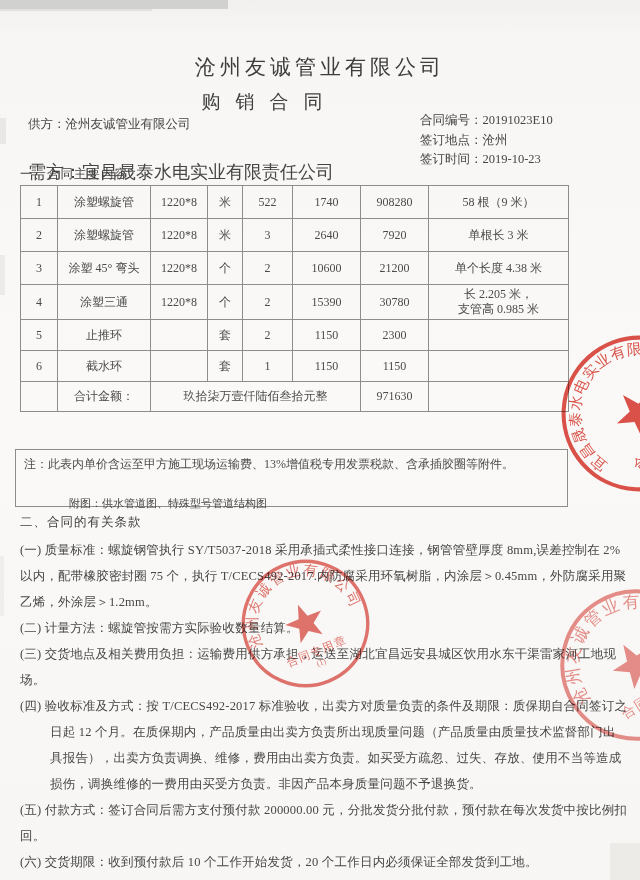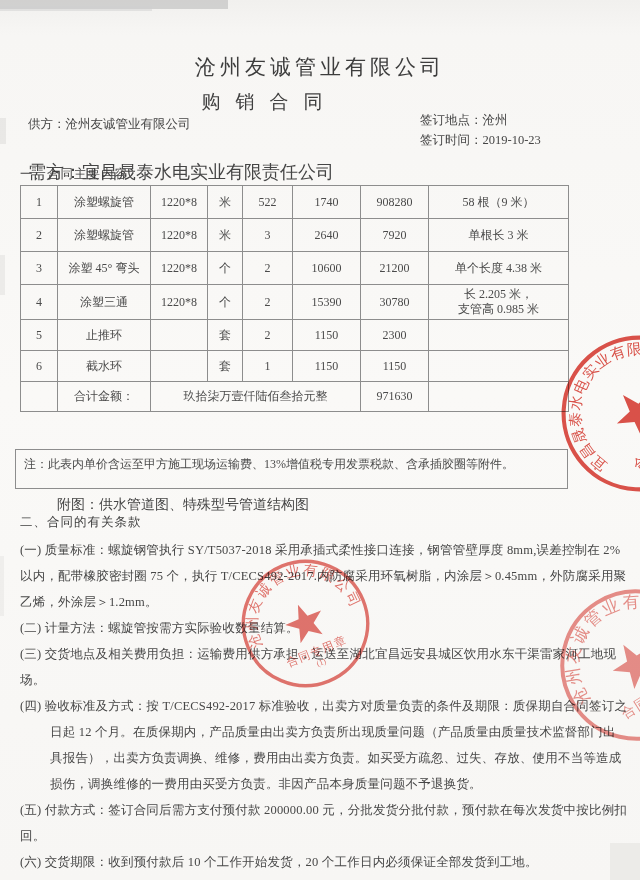--- a/index.html
+++ b/index.html
@@ -17,23 +17,23 @@
   .party-buyer{top:160px;left:28px;font-size:18px;}
   .meta{top:111px;left:420px;font-size:12.5px;line-height:19.5px;}
   .sec-heading{font-size:12.5px;color:#3c3c3c;letter-spacing:1px;}
   .sec1-heading{top:166px;left:20px;}
   
   .items{top:185px;left:20px;border-collapse:collapse;table-layout:fixed;width:548px;font-size:12px;color:#4a4a4a;}
   .items td,.items th{border:1px solid #8d8d8d;text-align:center;vertical-align:middle;font-weight:normal;padding:0 2px;white-space:pre-line;overflow:hidden;}
   .items th{font-size:12.5px;height:30px;}
   .r-h34{height:33px;} .r-h36{height:35px;} .r-h32{height:31px;} .r-h28{height:30px;}
   
-  .note-box{top:449px;left:15px;width:553px;height:40px;border:1px solid #8d8d8d;box-sizing:border-box;
+  .note-box{top:449px;left:15px;width:553px;height:58px;border:1px solid #8d8d8d;box-sizing:border-box;
     font-size:12px;line-height:16px;padding:6px 6px 0 8px;color:#4a4a4a;}
-  .attachment{top:496px;left:20px;font-size:14px;padding-left:37px;}
+  .attachment{top:496px;left:32px;font-size:11px;padding-left:37px;}
   .sec2-heading{top:514px;left:20px;}
   
   .clauses{top:537px;left:20px;width:608px;font-size:12.5px;line-height:26px;color:#474747;letter-spacing:0.2px;}
   .clauses p{margin:0;}
   .clauses p.hang{padding-left:30px;text-indent:-30px;}
   
   .stamp{position:absolute;mix-blend-mode:multiply;pointer-events:none;}
   .stamp svg text{font-family:"Liberation Serif","DejaVu Serif",serif;}
   .stamp-buyer{left:557px;top:331px;width:165px;height:165px;transform:rotate(-42deg);opacity:0.85;}
   .stamp-supplier-mid{left:238px;top:556px;width:135px;height:135px;transform:rotate(-22deg);opacity:0.68;}
@@ -63,20 +63,21 @@
   <div class="abs doc-title">购销合同</div>
 
   <div class="abs party-supplier">
     <span>供方：</span><span>沧州友诚管业有限公司</span>
   </div>
   <div class="abs party-buyer">
     <span>需方：</span><span>宜昌晟泰水电实业有限责任公司</span>
   </div>
 
   <div class="abs meta">
+    <div><span>合同编号：</span><span>20191023E10</span></div>
     <div><span>签订地点：</span><span>沧州</span></div>
     <div><span>签订时间：</span><span>2019-10-23</span></div>
   </div>
 
   <div class="abs sec-heading sec1-heading">一、合同主要内容</div>
 
   <table class="abs items">
     <colgroup>
       <col style="width:37px">
         <col style="width:93px">

